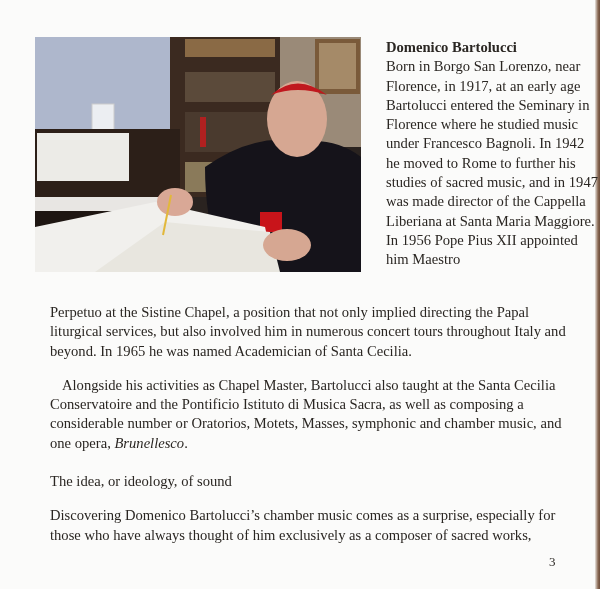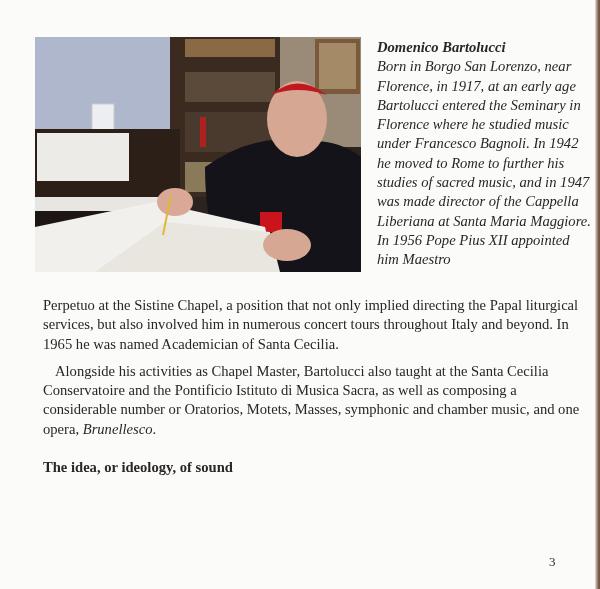--- a/index.html
+++ b/index.html
@@ -7,28 +7,28 @@
     width:600px; height:589px; overflow:hidden; position:relative;
     background:#fbfbfa;
     font-family:"Liberation Serif", "DejaVu Serif", serif;
     color:#2a2622;
   }
   .edge { position:absolute; right:0; top:0; width:5px; height:589px;
     background:linear-gradient(to right,#e9e4df,#8a6a55 60%,#6b4c3a); }
   .photo { position:absolute; left:35px; top:37px; width:326px; height:235px; overflow:hidden;
     background:#2a2320; }
   .photo svg { width:100%; height:100%; display:block; }
-  .side { position:absolute; left:377px; top:38px; width:215px;
-    font-size:14.6px; line-height:19.3px;font-style:italic; }
+  .side { position:absolute; left:386px; top:38px; width:215px;
+    font-size:14.6px; line-height:19.3px; }
   .side .title { font-weight:bold; }
   .main { position:absolute; left:35px; top:288px; width:560px;
     font-size:14.6px; line-height:19.3px; }
-  .main p { margin:8px; }
+  .main p { margin:15px; }
   .indent { text-indent:12px; }
-  .heading { font-weight:bold; margin-top:19px !important; }
+  .heading { font-weight:normal; margin-top:19px !important; }
   .pagenum { position:absolute; left:549px; top:554px; font-size:13px; }
   em { }
 </style>
 </head>
 <body>
 
 <div class="edge"></div>
 
 <div class="photo">
   <svg viewBox="0 0 326 235" preserveAspectRatio="none">
@@ -71,15 +71,16 @@
 
 <div class="side">
   <div class="title">Domenico Bartolucci</div>
   <div>Born in Borgo San Lorenzo, near Florence, in 1917, at an early age Bartolucci entered the Seminary in Florence where he studied music under Francesco Bagnoli. In 1942 he moved to Rome to further his studies of sacred music, and in 1947 was made director of the Cappella Liberiana at Santa Maria Maggiore. In 1956 Pope Pius XII appointed him Maestro</div>
 </div>
 
 <div class="main">
   <p>Perpetuo at the Sistine Chapel, a position that not only implied directing the Papal liturgical services, but also involved him in numerous concert tours throughout Italy and beyond. In 1965 he was named Academician of Santa Cecilia.</p>
   <p class="indent"><span>Alongside his activities as Chapel Master, Bartolucci also taught at the Santa Cecilia Conservatoire and the Pontificio Istituto di Musica Sacra, as well as composing a considerable number or Oratorios, Motets, Masses, symphonic and chamber music, and one opera, </span><em>Brunellesco</em><span>.</span></p>
   <p class="heading">The idea, or ideology, of sound</p>
+  <p>Discovering Domenico Bartolucci’s chamber music comes as a surprise, especially for those who have always thought of him exclusively as a composer of sacred works,</p>
 </div>
 
 <div class="pagenum">3</div>
 
 </body></html>

